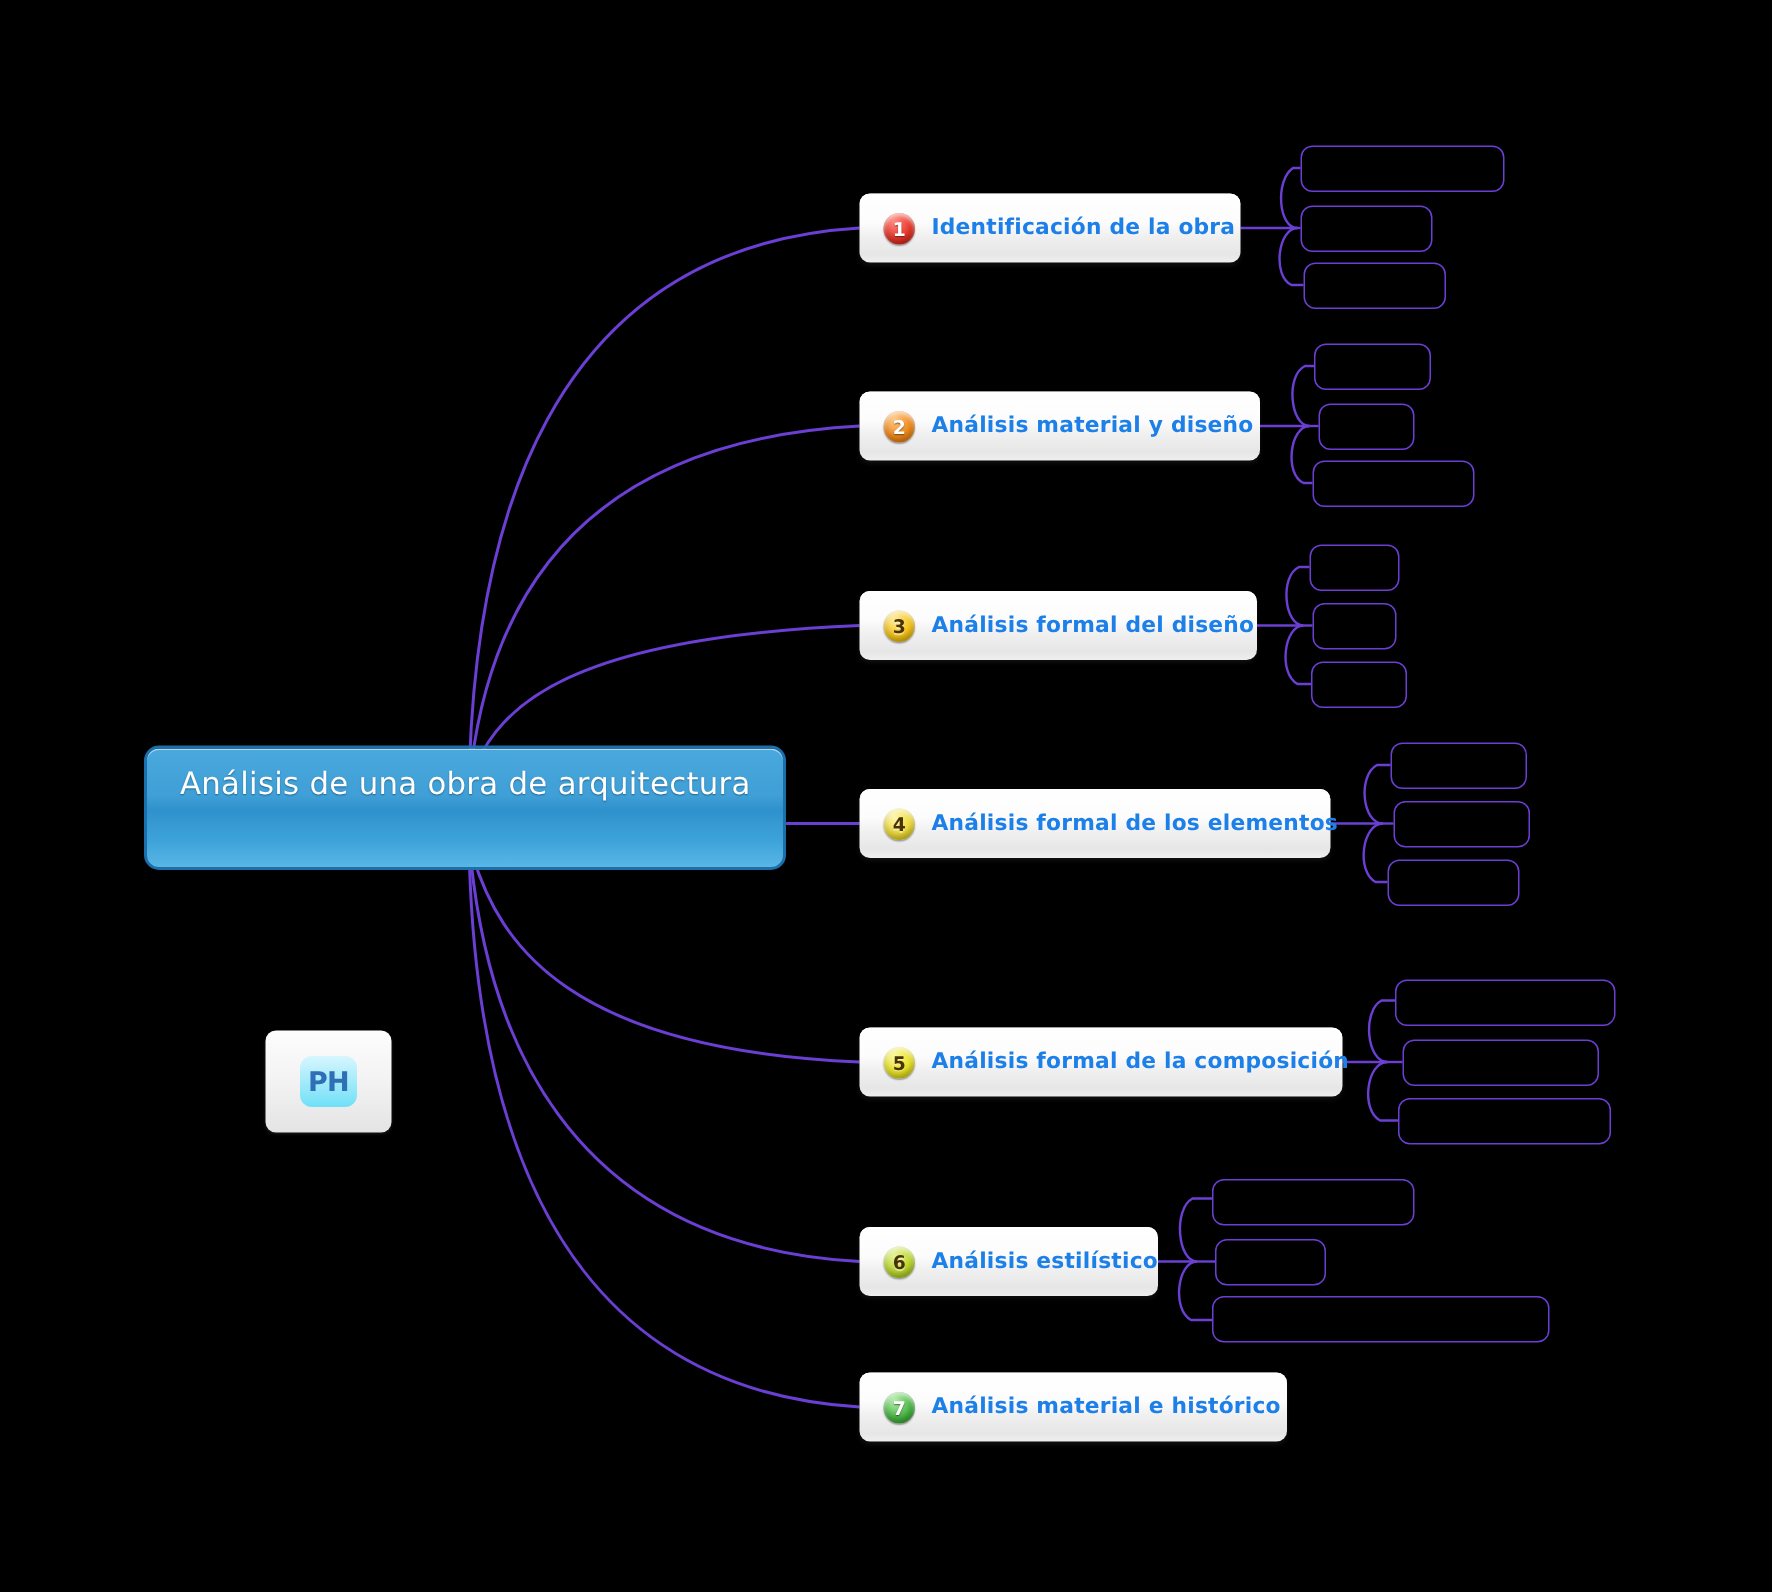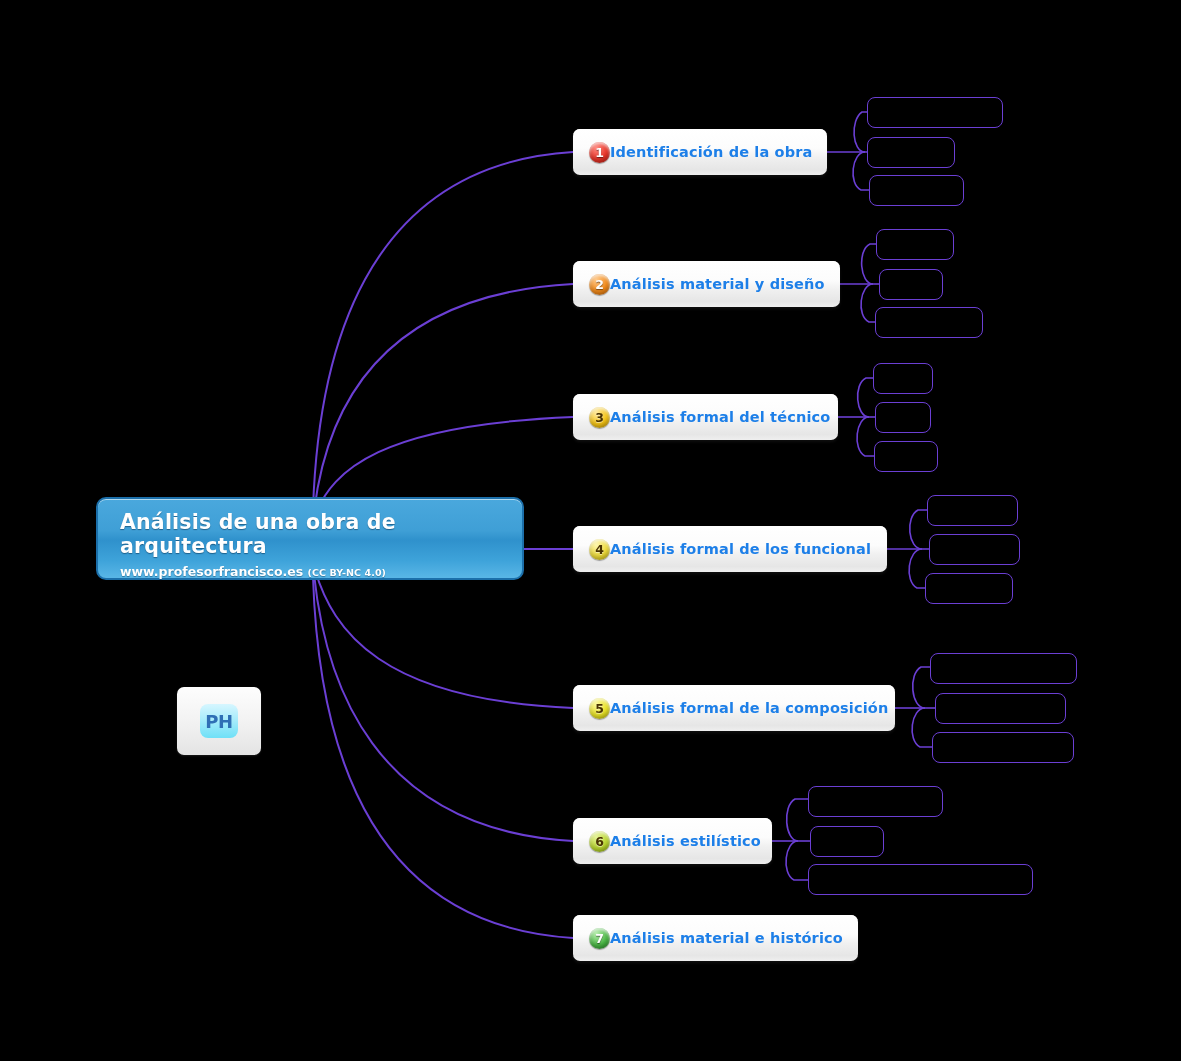--- a/index.html
+++ b/index.html
@@ -39,21 +39,21 @@
         #3f9fd6 40%,
         #2f91cc 52%,
         #3ea3da 78%,
         #59b6e6 100%);
     box-shadow: inset 0 1px 0 rgba(255,255,255,.55);
     padding: 12px 20px 0 22px;
   }
   .central-title {
     color: #ffffff;
     font-size: 20.5px;
-    font-weight: bold;
+    font-weight: normal;
     letter-spacing: .2px;
     line-height: 1.15;
     text-shadow: 0 1px 1px rgba(0,40,70,.5);
   }
   .central-sub {
     margin-top: 6px;
     color: #ffffff;
     font-size: 12.5px;
     font-weight: bold;
     text-shadow: 0 1px 1px rgba(0,40,70,.45);
@@ -105,20 +105,21 @@
     display: flex;
     align-items: center;
     padding-left: 16px;
   }
   .branch-label {
     color: #1d7fe8;
     font-size: 14.5px;
     font-weight: bold;
     letter-spacing: .15px;
     white-space: nowrap;
+    margin-left: 11px;
   }
   .num-badge {
     width: 21px;
     height: 21px;
     border-radius: 50%;
     flex: 0 0 auto;
     display: flex;
     align-items: center;
     justify-content: center;
     font-size: 12.5px;
@@ -196,48 +197,44 @@
         <path d="M772,841 L798,841"></path>
         <path d="M798,841 C785,841 782,806 795,799 L808,799"></path>
         <path d="M798,841 L810,841"></path>
         <path d="M798,841 C785,841 781,873 794,880 L808,880"></path>
       </g>
     </g>
   </svg>
 
   <div class="central">
     <div class="central-title">Análisis de una obra de arquitectura</div>
-    <div class="central-sub">
-      <span>www.profesorfrancisco.es</span>
-      <span class="lic">(CC BY-NC 4.0)</span>
-    </div>
   </div>
 
   <div class="ph-node">
     <div class="ph-badge">PH</div>
   </div>
 
   <div class="branch" style="left:573px; top:129px; width:254px;">
     <div class="num-badge" style="background:radial-gradient(circle at 35% 28%, #ff8a80 0%, #e8362a 55%, #a71208 100%);">1</div>
     <div class="branch-label">Identificación de la obra</div>
   </div>
 
   <div class="branch" style="left:573px; top:261px; width:267px;">
     <div class="num-badge" style="background:radial-gradient(circle at 35% 28%, #ffc98a 0%, #f28b1c 55%, #b85c00 100%);">2</div>
     <div class="branch-label">Análisis material y diseño</div>
   </div>
 
   <div class="branch" style="left:573px; top:394px; width:265px;">
     <div class="num-badge dark-text" style="background:radial-gradient(circle at 35% 28%, #ffeaa0 0%, #f5c518 55%, #b58a00 100%);">3</div>
-    <div class="branch-label">Análisis formal del técnico</div>
+    <div class="branch-label">Análisis formal del diseño</div>
   </div>
 
   <div class="branch" style="left:573px; top:526px; width:314px;">
     <div class="num-badge dark-text" style="background:radial-gradient(circle at 35% 28%, #fdf6b0 0%, #eedb3c 55%, #b3a20a 100%);">4</div>
-    <div class="branch-label">Análisis formal de los funcional</div>
+    <div class="branch-label">Análisis formal de los elementos</div>
   </div>
 
   <div class="branch" style="left:573px; top:685px; width:322px;">
     <div class="num-badge dark-text" style="background:radial-gradient(circle at 35% 28%, #fbf79e 0%, #e9e329 55%, #a8a400 100%);">5</div>
     <div class="branch-label">Análisis formal de la composición</div>
   </div>
 
   <div class="branch" style="left:573px; top:818px; width:199px;">
     <div class="num-badge dark-text" style="background:radial-gradient(circle at 35% 28%, #e6f39a 0%, #bcd832 55%, #7d9a06 100%);">6</div>
     <div class="branch-label">Análisis estilístico</div>

